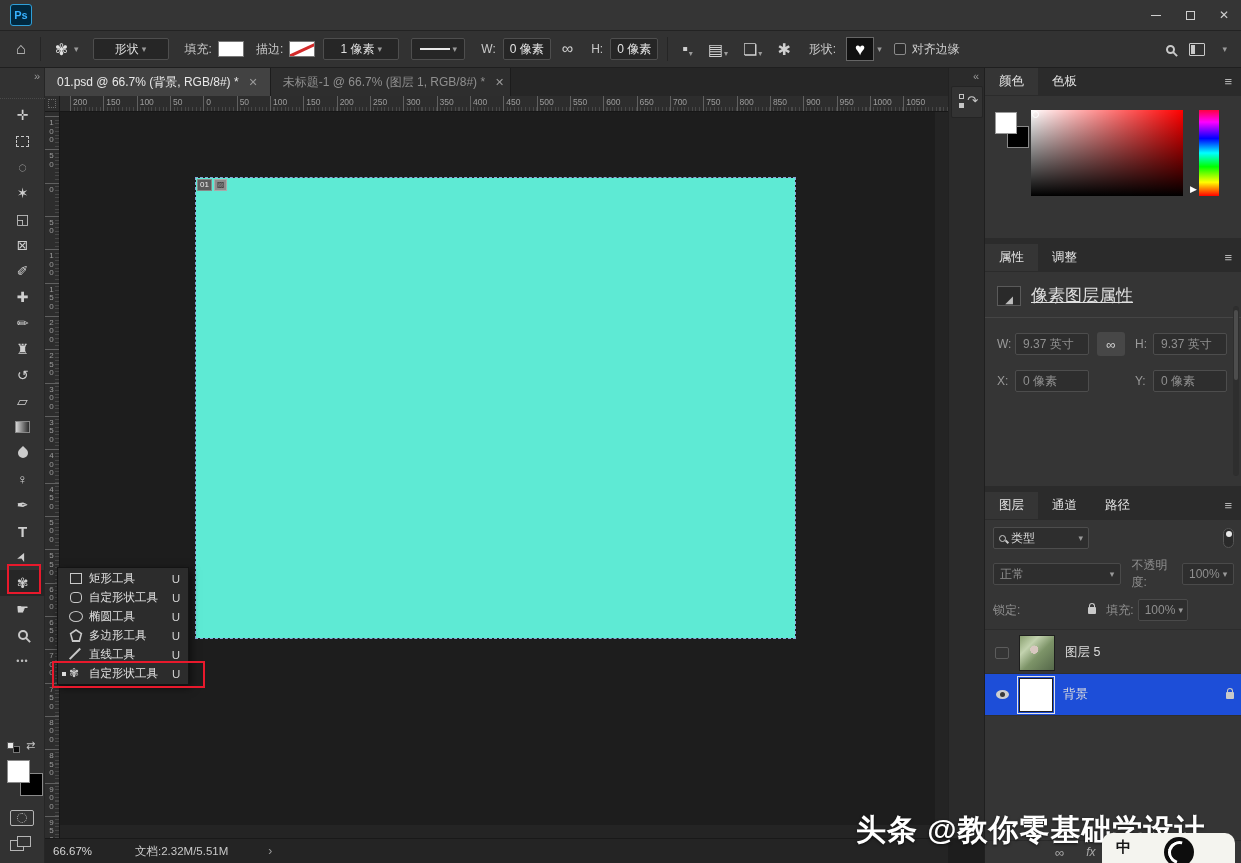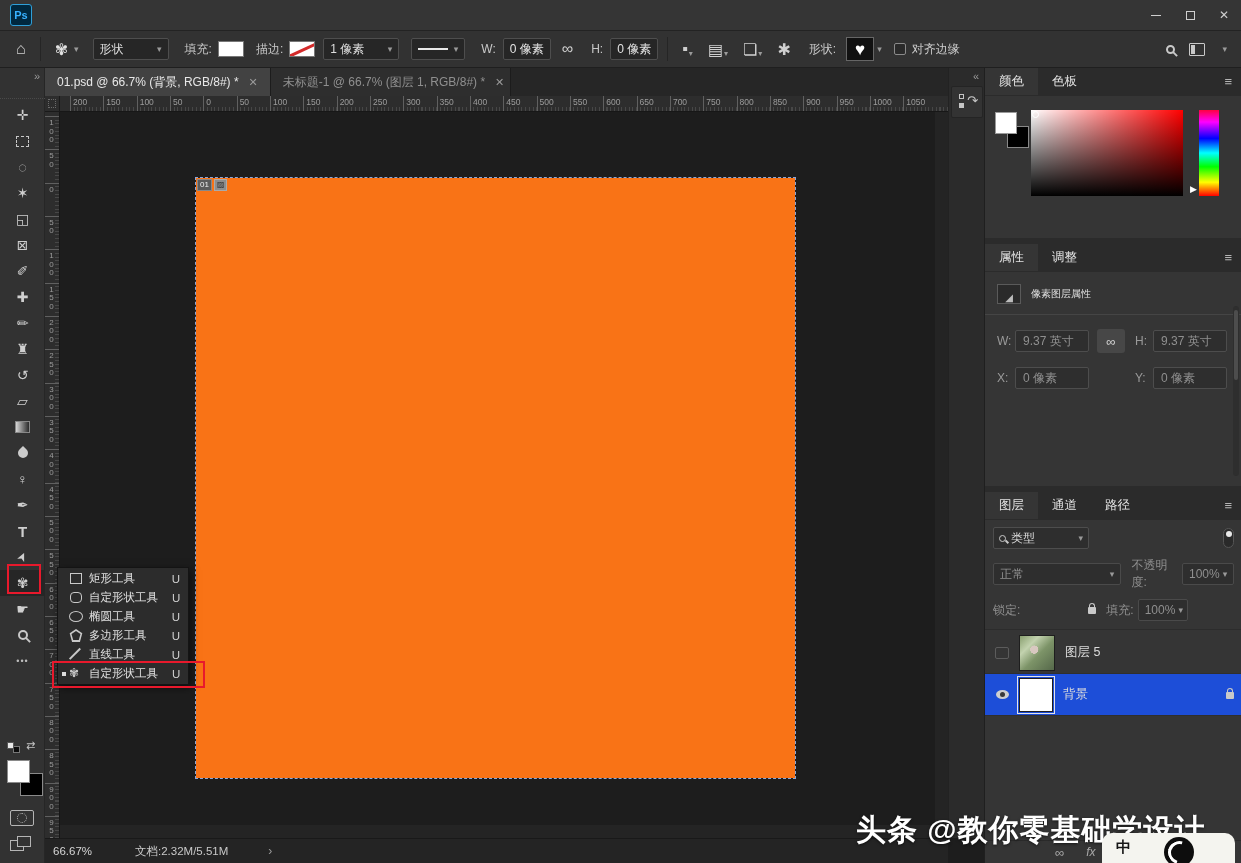--- a/index.html
+++ b/index.html
@@ -22,21 +22,21 @@
   .max-glyph{width:9px;height:9px;border:1px solid #cfcfcf;display:inline-block;}
 
   
   .optionsbar{position:absolute;left:0;top:31px;width:1241px;height:37px;background:#323232;
               border-bottom:1px solid #1f1f1f;display:flex;align-items:center;padding:0 8px;}
   .ob-icon{color:#cfcfcf;font-size:16px;padding:0 8px;display:flex;align-items:center;}
   .ob-sep{width:1px;height:24px;background:#252525;margin:0 6px;}
   .tool-preset{display:flex;align-items:center;gap:3px;padding:0 8px;color:#e2e2e2;font-size:16px;}
   .dd{color:#9a9a9a;font-size:9px;margin-left:3px;}
   .ddm{color:#9a9a9a;font-size:8px;position:relative;top:4px;left:1px;}
-  .ob-select{display:flex;align-items:center;justify-content:space-between;height:22px;
+  .ob-select{display:flex;align-items:center;justify-content:center;height:22px;
              background:#262626;border:1px solid #4e4e4e;border-radius:2px;color:#dedede;
              padding:0 6px;margin:0 6px;font-size:12px;}
   .mode-select{width:76px;}
   .stroke-width{width:76px;}
   .stroke-style{width:54px;}
   .line-sample{width:30px;height:2px;background:#e8e8e8;}
   .ob-label{color:#c9c9c9;margin:0 4px 0 10px;font-size:12px;}
   .swatch{width:26px;height:16px;border:1px solid #777;display:inline-block;margin:0 2px;}
   .fill-swatch{background:#fff;}
   .stroke-swatch{background:#fff;position:relative;overflow:hidden;}
@@ -102,21 +102,21 @@
   .rv-cells{display:flex;flex-direction:column;padding-top:4px;
             background-image:repeating-linear-gradient(180deg,#474747 0 1px,transparent 1px 3.7px);
             background-size:4px 100%;background-position:100% 4px;background-repeat:no-repeat;}
   .rv-cell{flex:0 0 33.33px;border-top:1px solid #606060;font-size:8px;line-height:8.5px;color:#9c9c9c;
            text-align:center;word-break:break-all;padding:2px 4px 0 3px;}
 
   
   .pasteboard{position:absolute;left:60px;top:112px;width:875px;height:713px;background:#1d1d1d;}
   .scroll-v{position:absolute;left:935px;top:112px;width:13px;height:713px;background:#242424;}
   .scroll-h{position:absolute;left:60px;top:825px;width:875px;height:13px;background:#242424;}
-  .canvas{position:absolute;left:136px;top:66px;width:599px;height:600px;background:#f97316;outline:1px dashed #8ba6da;}
+  .canvas{position:absolute;left:136px;top:66px;width:599px;height:460px;background:#5eead4;outline:1px dashed #8ba6da;}
   .canvas-chips{position:absolute;left:1px;top:1px;display:flex;gap:2px;}
   .chip1{background:#5a5a5a;color:#f0f0f0;font-size:8px;line-height:10px;padding:0 2px;border:1px solid #888;}
   .chip2{background:#8d8d8d;color:#333;font-size:8px;line-height:10px;padding:0 2px;border:1px solid #aaa;}
 
   
   .flyout{position:absolute;left:57px;top:567px;width:132px;background:#2c2c2c;border:1px solid #141414;
           box-shadow:2px 3px 8px rgba(0,0,0,.55);z-index:40;padding:1px 0;}
   .fly-item{display:flex;align-items:center;height:19px;padding:0 8px 0 4px;color:#e0e0e0;font-size:11.5px;white-space:nowrap;}
   .sel-dot{width:4px;height:4px;background:#ddd;margin-right:3px;visibility:hidden;flex:0 0 4px;}
   .fly-item[data-selected="true"] .sel-dot{visibility:visible;}
@@ -161,21 +161,21 @@
              background-image:linear-gradient(to top,#000,rgba(0,0,0,0)),linear-gradient(to right,#fff,rgba(255,255,255,0));}
   .picker-ring{position:absolute;left:1px;top:1px;width:7px;height:7px;border:1.5px solid #fff;border-radius:50%;}
   .hue-slider{position:absolute;left:214px;top:14px;width:20px;height:86px;
       background:linear-gradient(to bottom,#ff0040 0%,#ff00ff 14%,#0000ff 33%,#00ffff 50%,#00ff00 66%,#ffff00 84%,#ff0000 100%);}
   .hue-marker{position:absolute;left:205px;top:88px;color:#fff;font-size:9px;}
 
   .props-panel{top:170px;height:242px;border-top:6px solid #2b2b2b;}
   .props-head{display:flex;align-items:center;gap:10px;padding:12px 12px 10px 12px;border-bottom:1px solid #454545;}
   .props-thumb{width:24px;height:20px;background:#2a2a2a;border:1px solid #5a5a5a;color:#bdbdbd;font-size:10px;
                display:flex;align-items:flex-end;justify-content:center;line-height:10px;}
-  .props-title{color:#e0e0e0;font-size:10px;}
+  .props-title{color:#e0e0e0;font-size:17px;text-decoration:underline;}
   .prow{display:flex;align-items:center;margin:14px 0 0 12px;}
   .flabel{color:#9a9a9a;width:18px;}
   .ffield{width:74px;height:22px;background:#2e2e2e;border:1px solid #4d4d4d;border-radius:2px;color:#8f8f8f;
           display:inline-flex;align-items:center;padding:0 7px;margin-right:8px;}
   .flink{width:28px;height:24px;background:#474747;border-radius:3px;color:#d5d5d5;display:inline-flex;
          align-items:center;justify-content:center;margin-right:10px;font-size:13px;}
   .flink-space{width:28px;margin-right:10px;}
   .props-scroll{position:absolute;right:3px;top:34px;width:6px;height:170px;background:#2e2e2e;border-radius:3px;}
   .props-scroll::after{content:'';position:absolute;left:1px;top:4px;width:4px;height:70px;background:#4d4d4d;border-radius:2px;}
 

